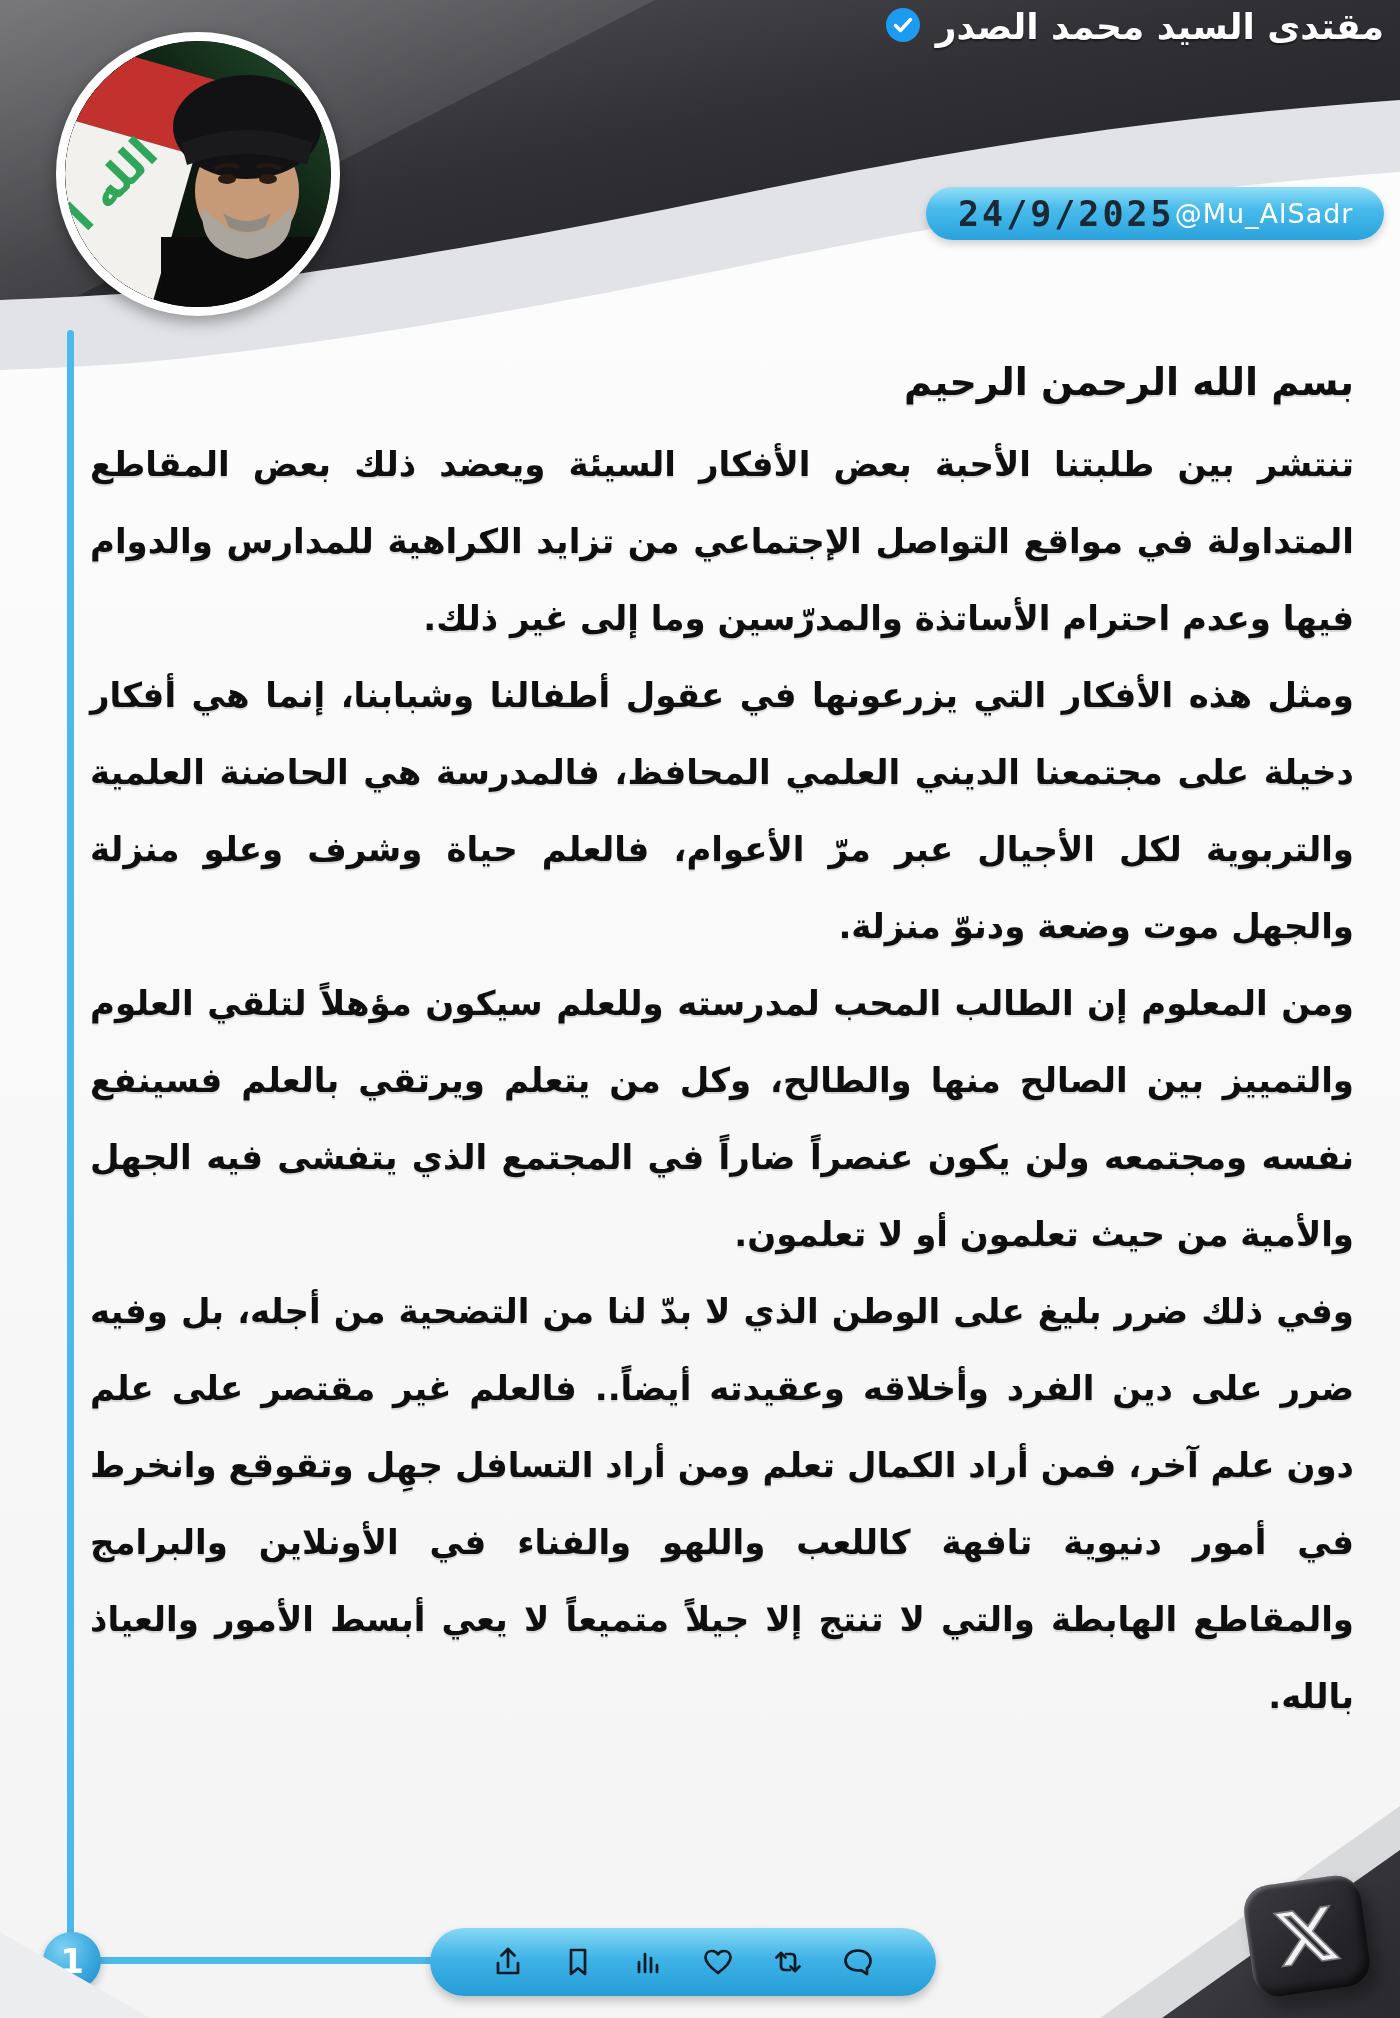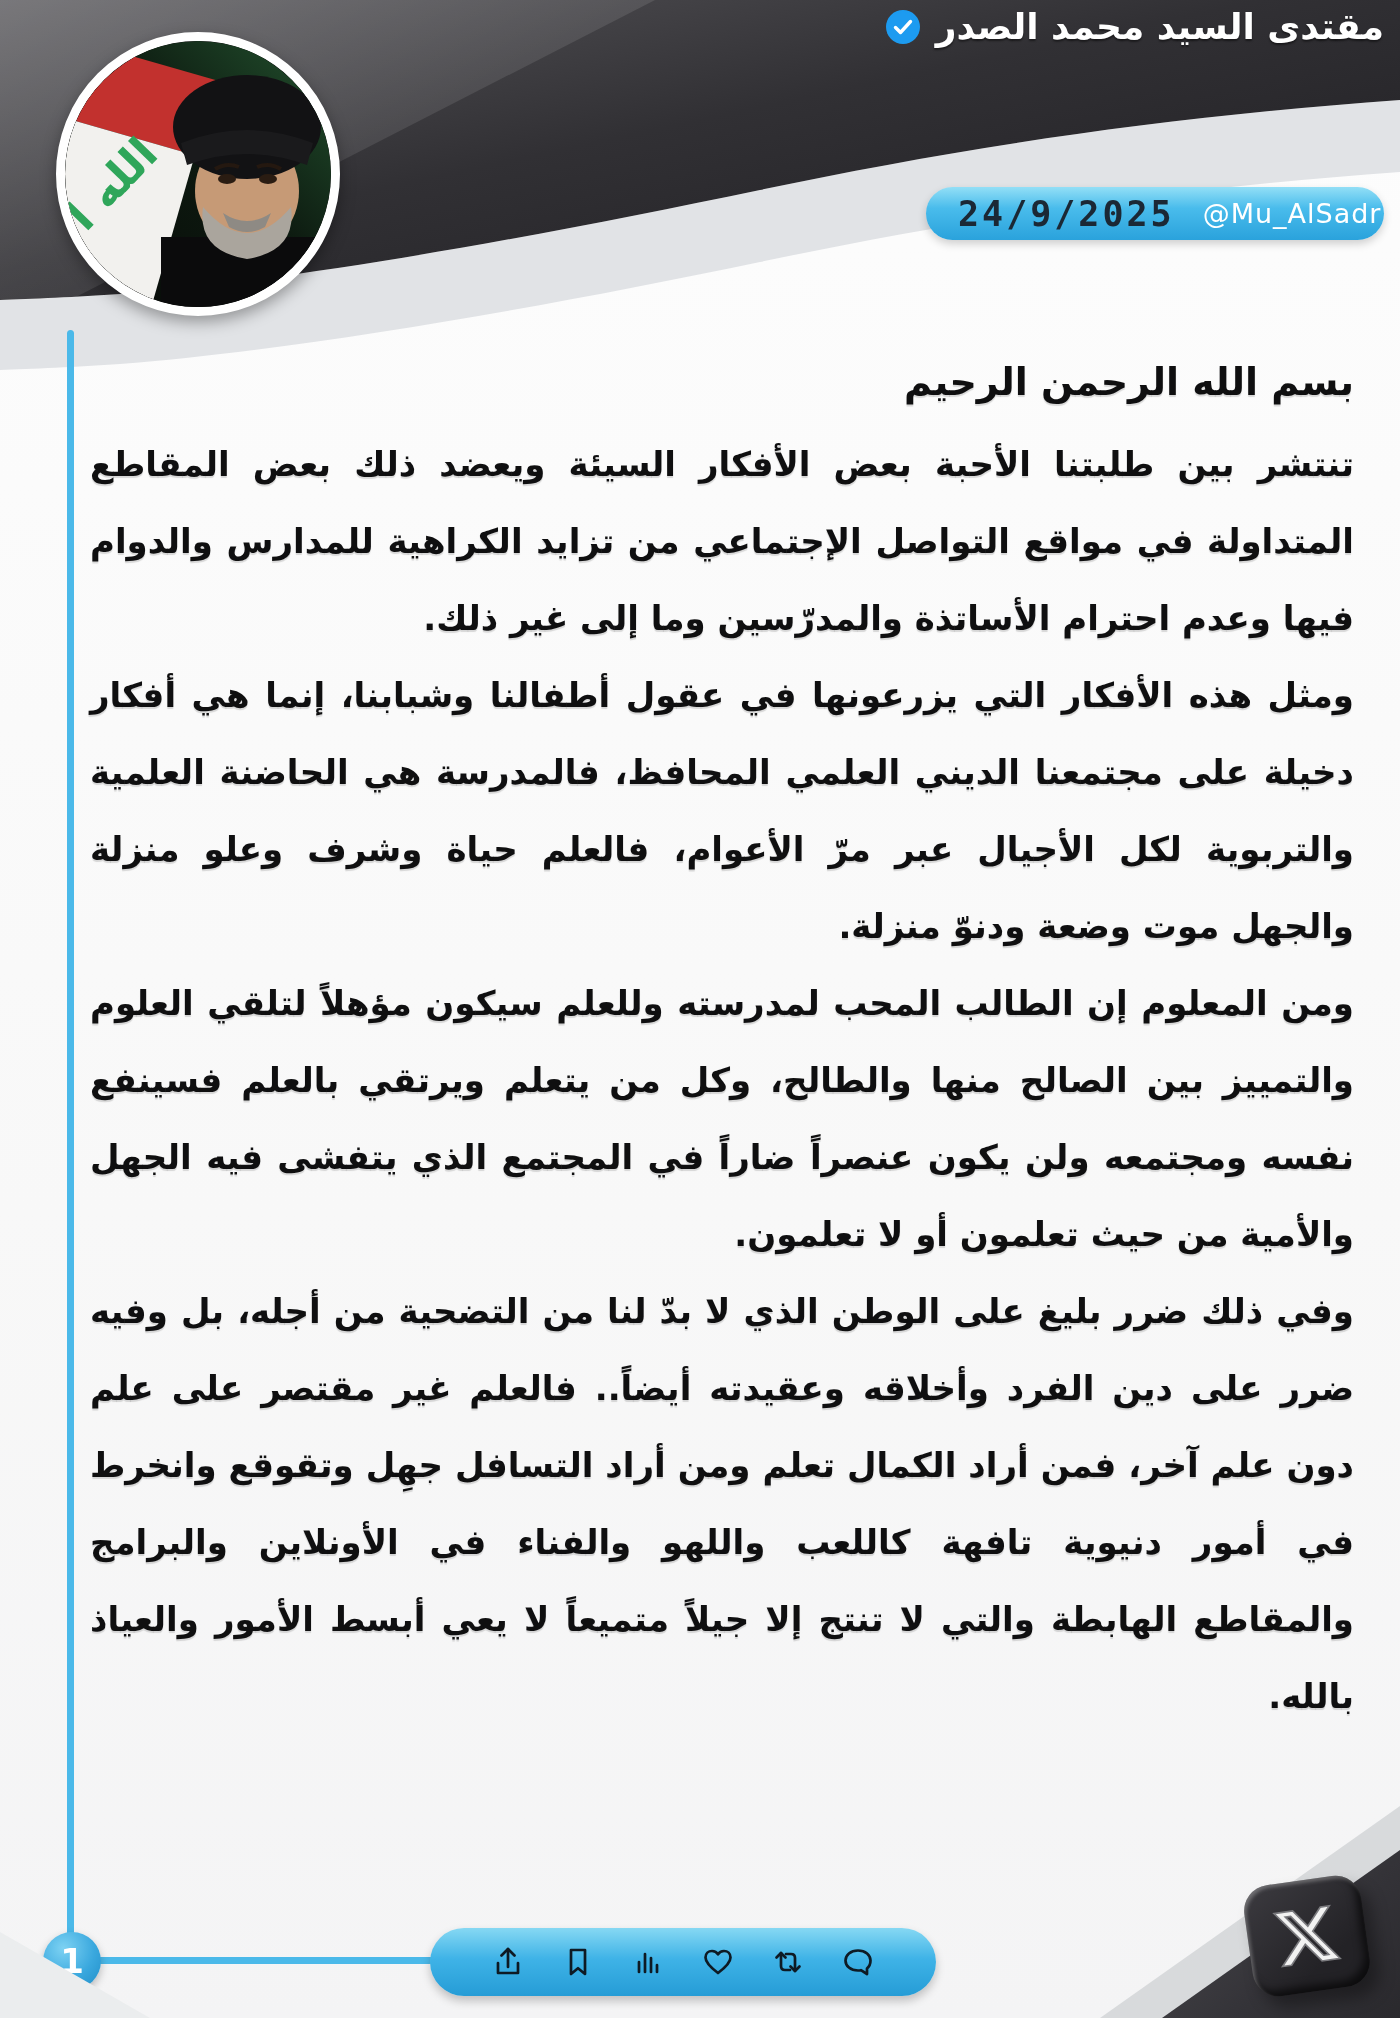--- a/index.html
+++ b/index.html
@@ -5,36 +5,35 @@
   html,body{margin:0;padding:0;}
   body{
     width:1400px;height:2018px;position:relative;overflow:hidden;
     background:linear-gradient(180deg,#fdfdfd 0%,#f8f8f8 60%,#f4f4f5 100%);
     font-family:"DejaVu Sans", sans-serif;
   }
   
   .header-svg{position:absolute;top:0;left:0;}
   .account-row{
     position:absolute;top:6px;right:16px;display:flex;direction:rtl;
-    align-items:center;gap:14px;color:#ffffff;font-weight:bold;font-size:36px;
+    align-items:flex-start;gap:14px;color:#ffffff;font-weight:bold;font-size:36px;
     text-shadow:0 2px 2px rgba(0,0,0,.45);
   }
   .verified{width:38px;height:38px;flex:0 0 auto;}
   .avatar{
     position:absolute;left:56px;top:32px;width:266px;height:266px;
     border-radius:50%;border:9px solid #ffffff;overflow:hidden;
     box-shadow:0 6px 16px rgba(0,0,0,.35);background:#0a0a0a;
   }
   .date-pill{
     position:absolute;left:926px;top:187px;width:458px;height:53px;
     border-radius:27px;box-sizing:border-box;padding:0 32px;
     background:linear-gradient(180deg,#93dff6 0%,#49bcec 40%,#2aa2dc 100%);
     display:flex;align-items:center;justify-content:space-between;
     box-shadow:0 4px 8px rgba(0,0,0,.18);
-    gap:28px;
   }
   .date-text{font-family:"DejaVu Sans Mono",monospace;font-weight:bold;
     font-size:35px;color:#1b2835;letter-spacing:3px;}
   .handle-text{font-size:27px;font-weight:normal;color:#ffffff;letter-spacing:1px;}
   
   .post-body{
     position:absolute;top:350px;right:46px;left:90px;direction:rtl;
     color:#0f0f10;font-weight:bold;font-size:34px;line-height:77px;
     text-shadow:0 2px 1px rgba(0,0,0,.14);
   }

